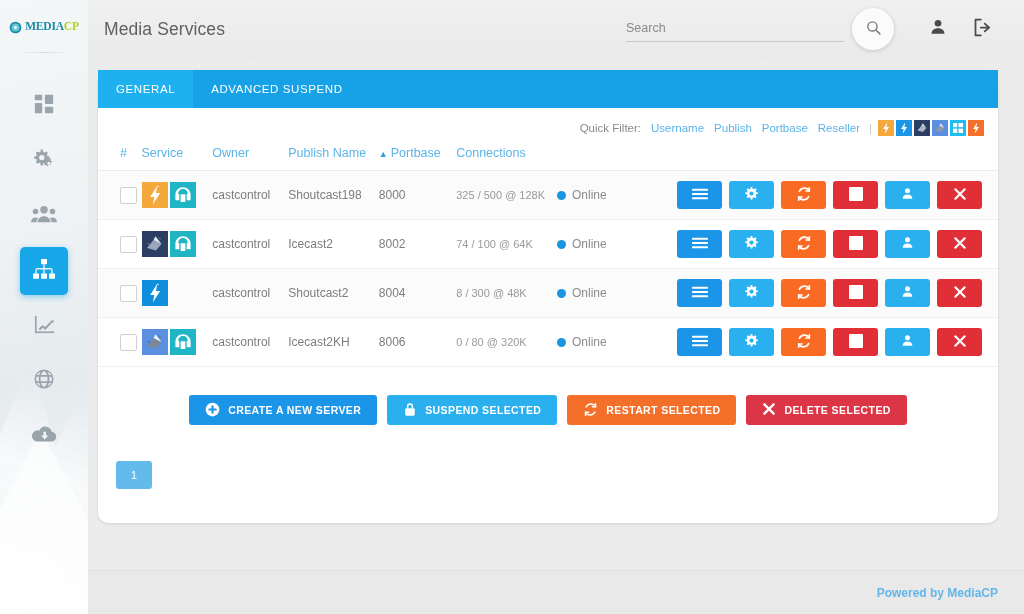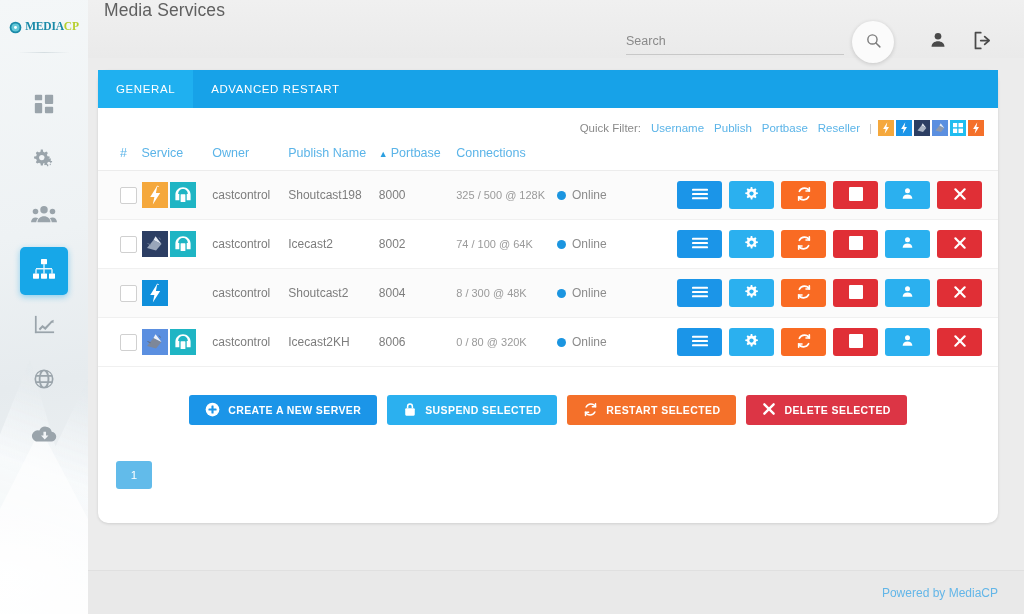--- a/index.html
+++ b/index.html
@@ -56,25 +56,24 @@
     border-radius: 5px; cursor: pointer;
   }
   .side-item svg { fill: #9aa4ab; }
   .side-item.active { background: #17a7e8; box-shadow: 0 2px 6px rgba(23,167,232,.45); }
   .side-item.active svg { fill: #ffffff; }
 
   
   .main { flex: 1; height: 614px; position: relative; background: #ececec; }
 
   .topbar {
-    height: 58px; display: flex; align-items: flex-start;
+    height: 58px; display: flex; align-items: center;
     background: linear-gradient(#f0f0f0,#eaeaea);
     padding: 0 26px 0 16px;
     position: relative;
-    flex-direction: column;
   }
   .page-title { font-size: 17.5px; color: #606060; font-weight: 400; letter-spacing: .1px; }
   .topbar-right { margin-left: auto; display: flex; align-items: center; gap: 0; }
   .search-box {
     width: 218px; border-bottom: 1px solid #c8c8c8; padding: 2px 0 5px 0;
     margin-right: 8px;
   }
   .search-box input {
     border: 0; outline: 0; background: transparent; width: 100%;
     font-family: "Liberation Sans", sans-serif;
@@ -186,21 +185,21 @@
     font-family: "Liberation Sans", sans-serif;
   }
   .pager-space { height: 34px; }
 
   .footer {
     position: absolute; left: 0; right: 0; bottom: 0; height: 44px;
     background: #e9e9e9; border-top: 1px solid #e0e0e0;
     display: flex; align-items: center; justify-content: flex-end;
     padding-right: 26px;
   }
-  .footer span { font-size: 12px; color: #63b6e8; }
+  .footer span { font-size: 12px; color: #63b6e8; font-weight: bold; }
 </style>
 </head>
 <body>
 
 <div class="app">
 
   <aside class="sidebar">
     <div class="logo-wrap">
       <div class="logo">
         <span class="logo-disc">
@@ -334,21 +333,21 @@
           </span>
         </div>
       </div>
     </header>
 
 
     <section class="panel">
 
       <div class="tabbar">
         <div class="tab active">GENERAL</div>
-        <div class="tab">ADVANCED RESTART</div>
+        <div class="tab">ADVANCED SUSPEND</div>
       </div>
 
       <div class="quickfilter">
         <span class="qf-label">Quick Filter:</span>
         <span class="qf-link">Username</span>
         <span class="qf-link">Publish</span>
         <span class="qf-link">Portbase</span>
         <span class="qf-link">Reseller</span>
         <span class="qf-pipe">|</span>
         <span class="qf-icons">

